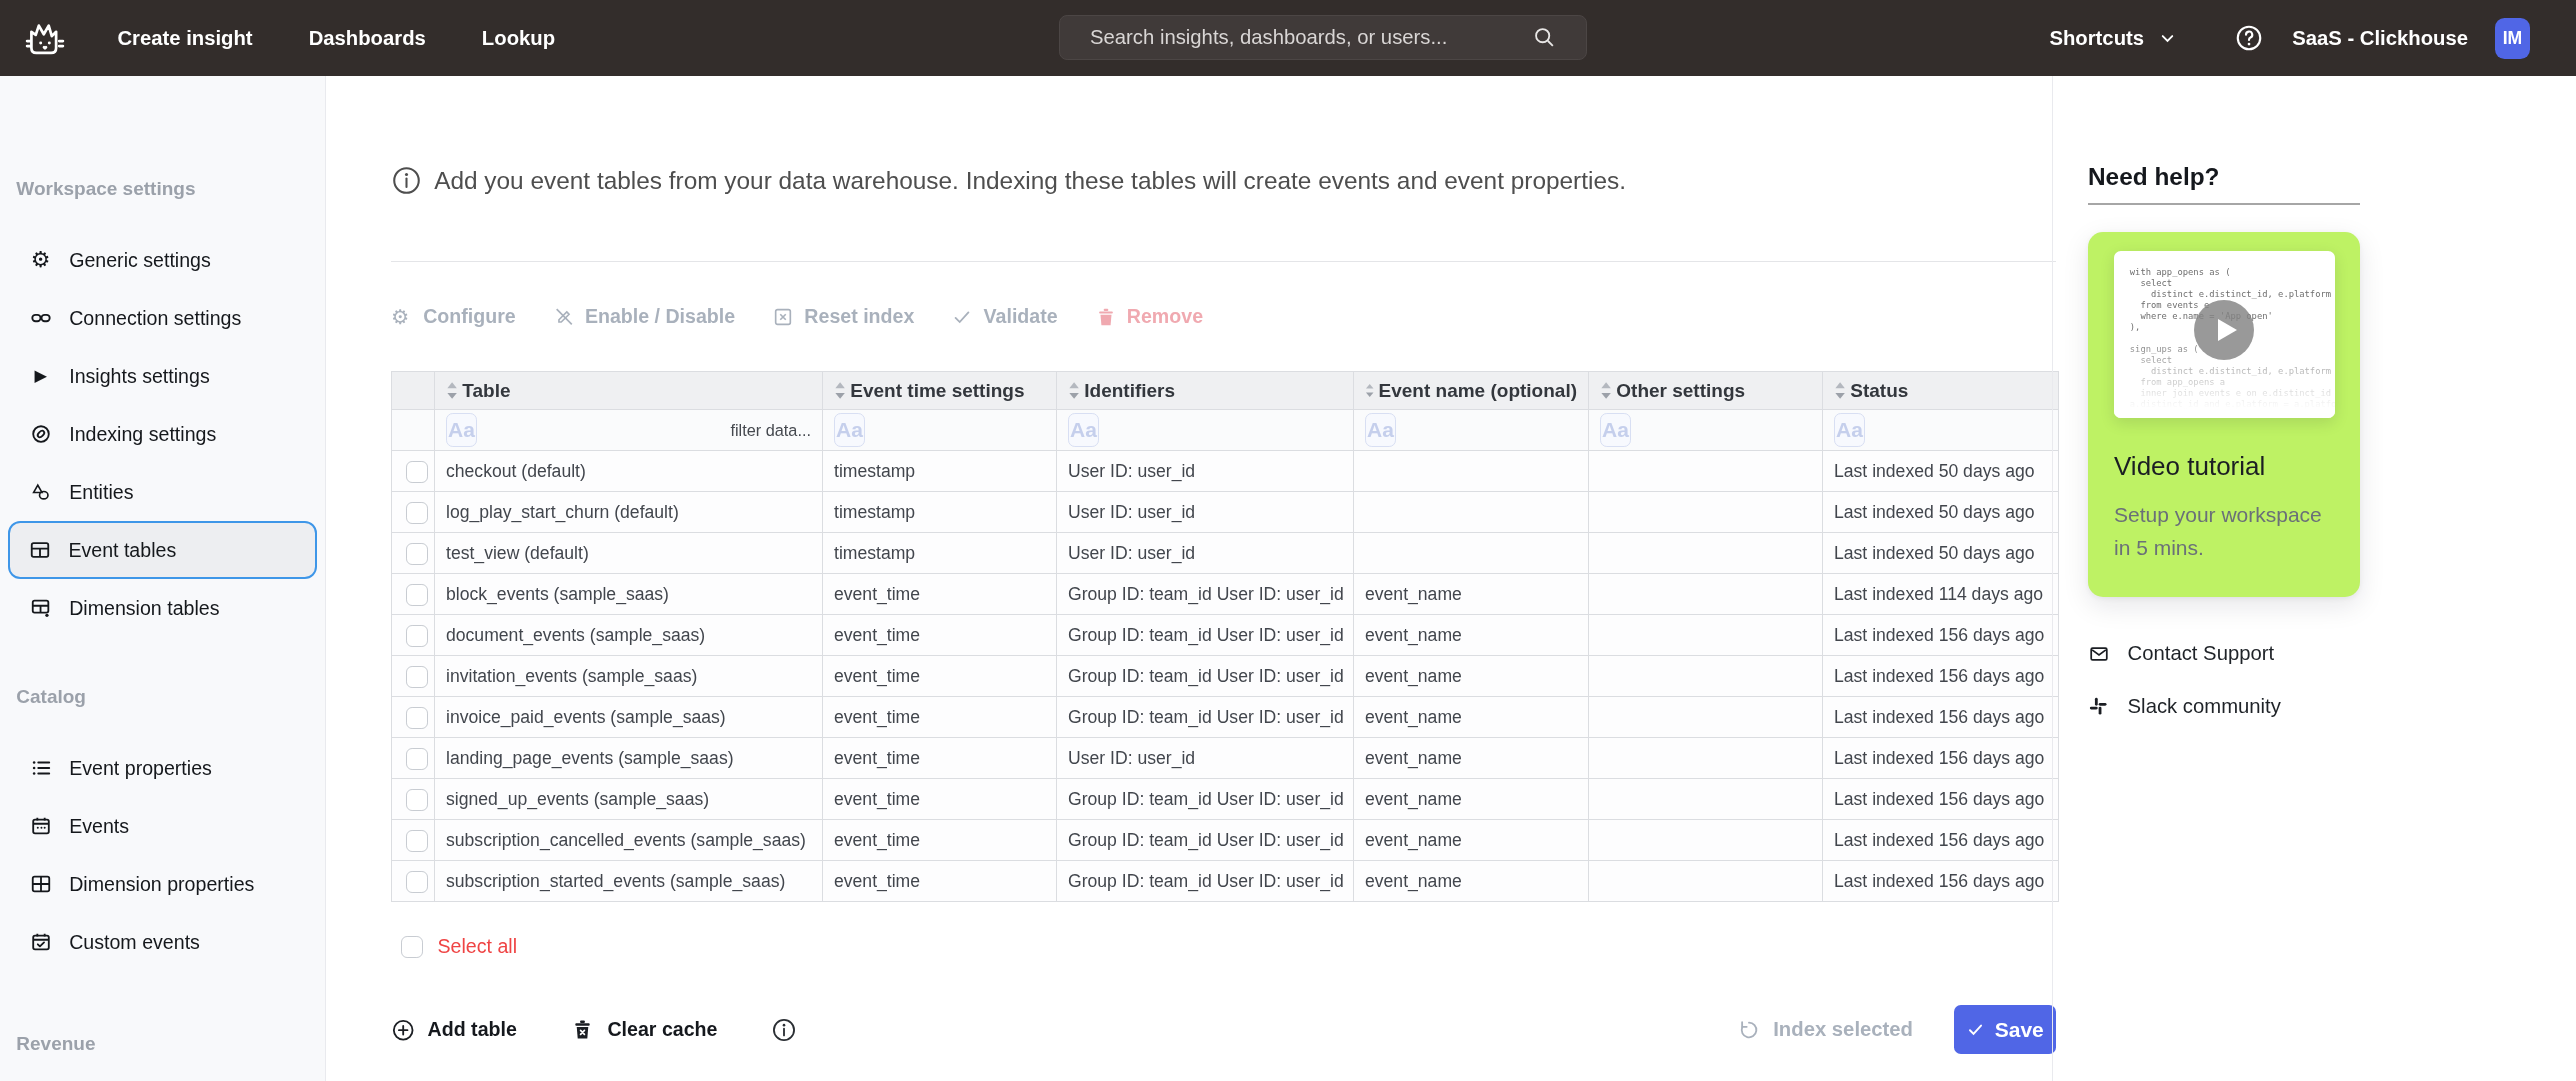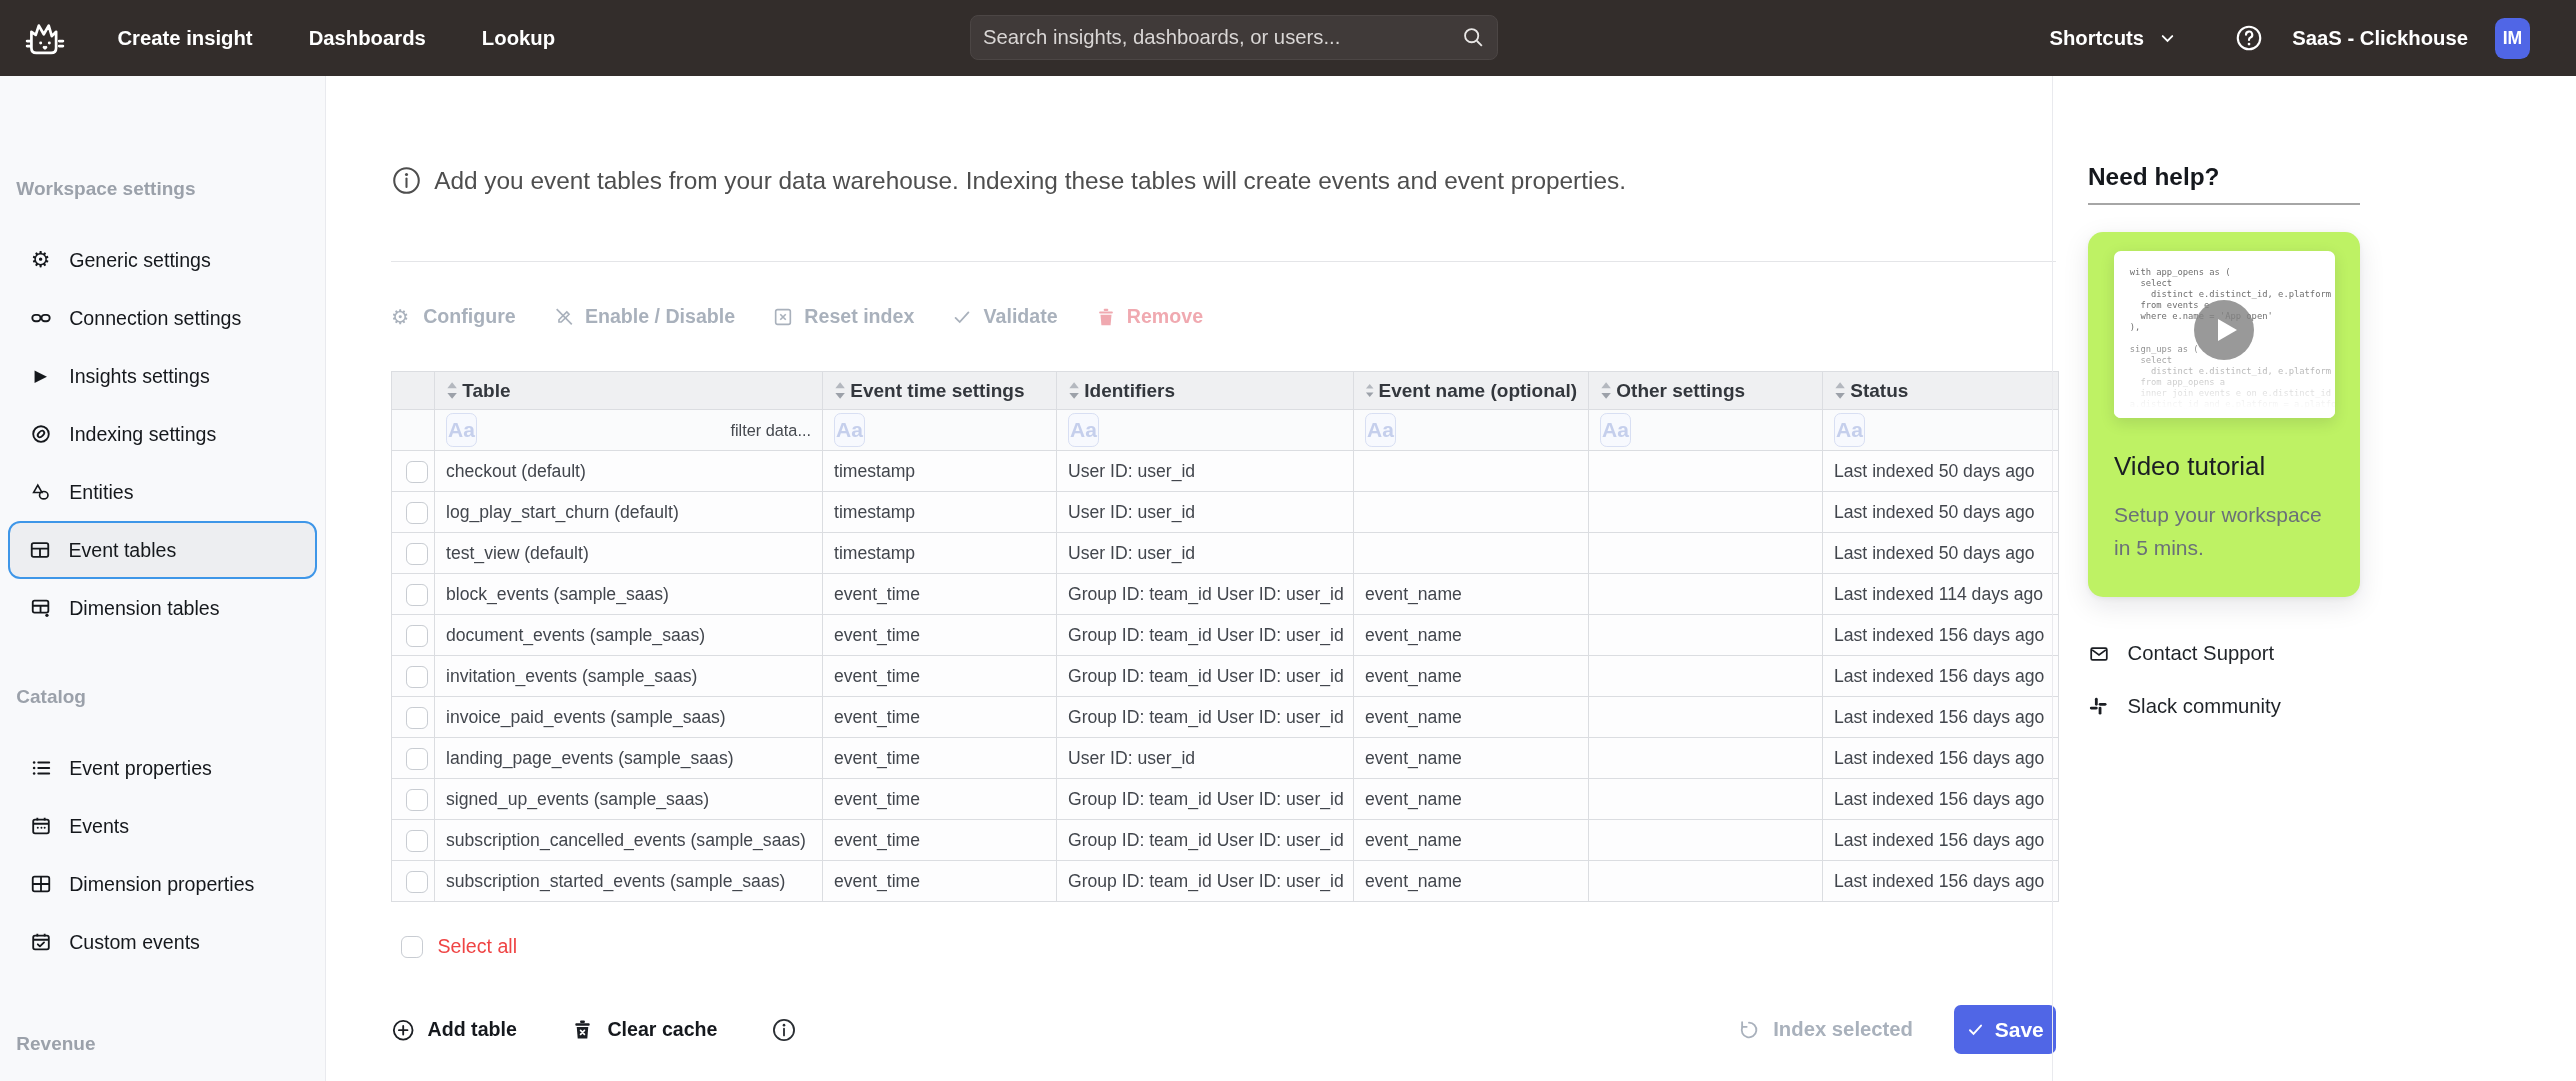--- a/index.html
+++ b/index.html
@@ -5,22 +5,22 @@
   * { margin:0; padding:0; box-sizing:border-box; }
   html,body { width:2576px; height:1081px; overflow:hidden;
     font-family:"Liberation Sans","DejaVu Sans",sans-serif; background:#fff; }
 
   
   .navbar { height:76px; background:var(--navbar-bg,#332D2B); display:flex; align-items:center;
     position:relative; color:#fff; padding:0 46px 0 24.4px; }
   .logo { width:42px; height:42px; margin-right:51px; flex-shrink:0; cursor:pointer; }
   .nav-menu { display:flex; gap:56px; font-size:20.3px; font-weight:600; }
   .nav-item { cursor:pointer; white-space:nowrap; }
-  .nav-search { position:absolute; left:970px; top:15px; width:528px; height:45px; background:#403A39;
-    border:1.4px solid #4C4645; border-radius:8.1px; display:flex; align-items:center; padding:0 12px;
+  .nav-search { position:absolute; left:1059px; top:15px; width:528px; height:45px; background:#403A39;
+    border:1.4px solid #4C4645; border-radius:8.1px; display:flex; align-items:center; padding:0 30px;
     color:#D9D6D5; font-size:20.3px; cursor:text; }
   .nav-search .ph { flex:1; }
   .nav-search .icn { width:24.4px; height:24.4px; color:#E9E7E6; }
   .nav-right { margin-left:auto; display:flex; align-items:center; font-size:20.3px; font-weight:600; }
   .shortcuts { display:flex; align-items:center; gap:13.6px; cursor:pointer; }
   .chev { width:19px; height:19px; }
   .help-q { width:30px; height:30px; margin-left:57px; cursor:pointer; }
   .ws-name { margin-left:28.5px; white-space:nowrap; }
   .avatar { margin-left:27px; width:35px; height:41px; border-radius:9.5px; background:var(--accent-blue,#5066E6);
     display:flex; align-items:center; justify-content:center; font-size:17.6px; font-weight:700; cursor:pointer; }

